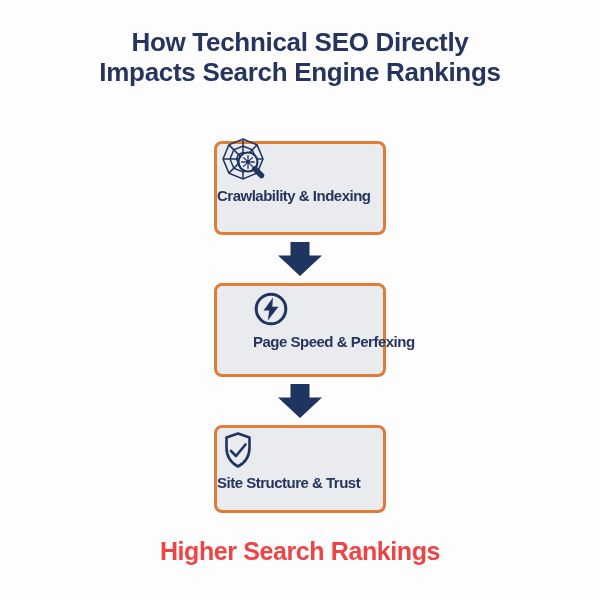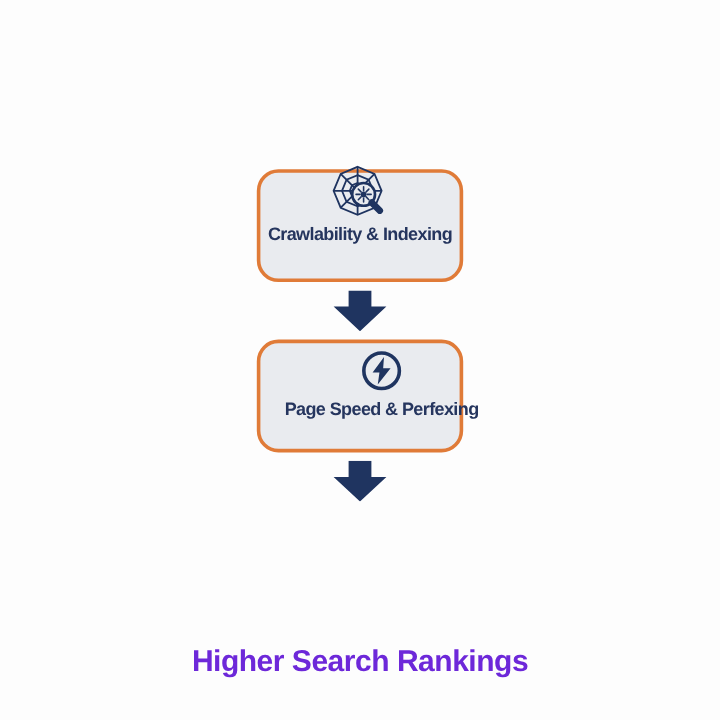--- a/index.html
+++ b/index.html
@@ -12,45 +12,49 @@
     text-align:center;font-size:26px;line-height:30px;font-weight:700;
     color:#25355E;letter-spacing:-0.3px;
   }
   .title .tl{display:block;}
   .flow{
     position:absolute;top:141px;left:0;right:0;
     display:flex;flex-direction:column;align-items:center;
   }
   .step-box{
     width:172px;box-sizing:border-box;background:#E9EBEF;
-    border:3px solid #E07B38;border-radius:18px;
-    display:flex;flex-direction:column;align-items:center;justify-content:flex-start;
+    border:3px solid #E07B38;border-radius:8px;
+    display:flex;flex-direction:column;align-items:flex-start;justify-content:flex-start;
   }
   .step-1{height:94px;}
   .step-2{height:94px;padding-left:36px;}
   .step-3{height:88px;}
   .step-1 .icon{margin-top:-7px;}
   .step-2 .icon{margin-top:5px;}
   .step-3 .icon{margin-top:2px;}
   .step-label{
     font-size:15px;font-weight:700;color:#25355E;letter-spacing:-0.5px;
     margin-top:2px;white-space:nowrap;
   }
   .step-2 .step-label{margin-top:6px;}
   .arrow{margin:7px 0;display:block;}
   .footer{
     position:absolute;top:537px;left:0;right:0;text-align:center;
-    font-size:25px;font-weight:700;color:#6d28d9;letter-spacing:-0.4px;
+    font-size:25px;font-weight:700;color:#ef4444;letter-spacing:-0.4px;
   }
 </style>
 </head>
 <body>
 
 <div class="canvas">
 
+  <h1 class="title">
+    <span class="tl">How Technical SEO Directly</span>
+    <span class="tl">Impacts Search Engine Rankings</span>
+  </h1>
 
   <div class="flow">
 
     <div class="step-box step-1">
       <svg class="icon" width="56" height="48" viewBox="0 0 56 48" fill="none" xmlns="http://www.w3.org/2000/svg">
         <g stroke="#1F3460" stroke-width="1.5" fill="none">
           <path d="M26 22 L26 2 M26 22 L40.1 7.9 M26 22 L46 22 M26 22 L40.1 36.1 M26 22 L26 42 M26 22 L11.9 36.1 M26 22 L6 22 M26 22 L11.9 7.9"></path>
           <path d="M26 2 L40.1 7.9 L46 22 L40.1 36.1 L26 42 L11.9 36.1 L6 22 L11.9 7.9 Z"></path>
           <path d="M26 9 L35.2 12.8 L39 22 L35.2 31.2 L26 35 L16.8 31.2 L13 22 L16.8 12.8 Z"></path>
           <path d="M26 15.5 L30.6 17.4 L32.5 22 L30.6 26.6 L26 28.5 L21.4 26.6 L19.5 22 L21.4 17.4 Z"></path>
@@ -75,18 +79,25 @@
         <circle cx="18" cy="18" r="14.8" stroke="#1F3460" stroke-width="3" fill="none"></circle>
         <path d="M20 6.5 L10.5 19.5 H16.2 L14.8 29.5 L25.5 15.8 H19.3 Z" fill="#1F3460"></path>
       </svg>
       <div class="step-label">Page Speed &amp; Perfexing</div>
     </div>
 
     <svg class="arrow" width="52" height="34" viewBox="0 0 52 34" xmlns="http://www.w3.org/2000/svg">
       <path d="M16.5 0 H35.5 V13.5 H48 L26 34 L4 13.5 H16.5 Z" fill="#1F3460"></path>
     </svg>
 
+    <div class="step-box step-3">
+      <svg class="icon" width="42" height="42" viewBox="0 0 42 42" fill="none" xmlns="http://www.w3.org/2000/svg">
+        <path d="M21 3.5 L9.5 7.5 V17.5 C9.5 26.5 14.3 33 21 36.5 C27.7 33 32.5 26.5 32.5 17.5 V7.5 Z" stroke="#1F3460" stroke-width="2.6" stroke-linejoin="round" fill="none"></path>
+        <path d="M14 21 L19 26 L28.5 14.5" stroke="#1F3460" stroke-width="2.6" stroke-linecap="round" stroke-linejoin="round" fill="none"></path>
+      </svg>
+      <div class="step-label">Site Structure &amp; Trust</div>
+    </div>
 
   </div>
 
   <div class="footer">Higher Search Rankings</div>
 
 </div>
 
 </body></html>

